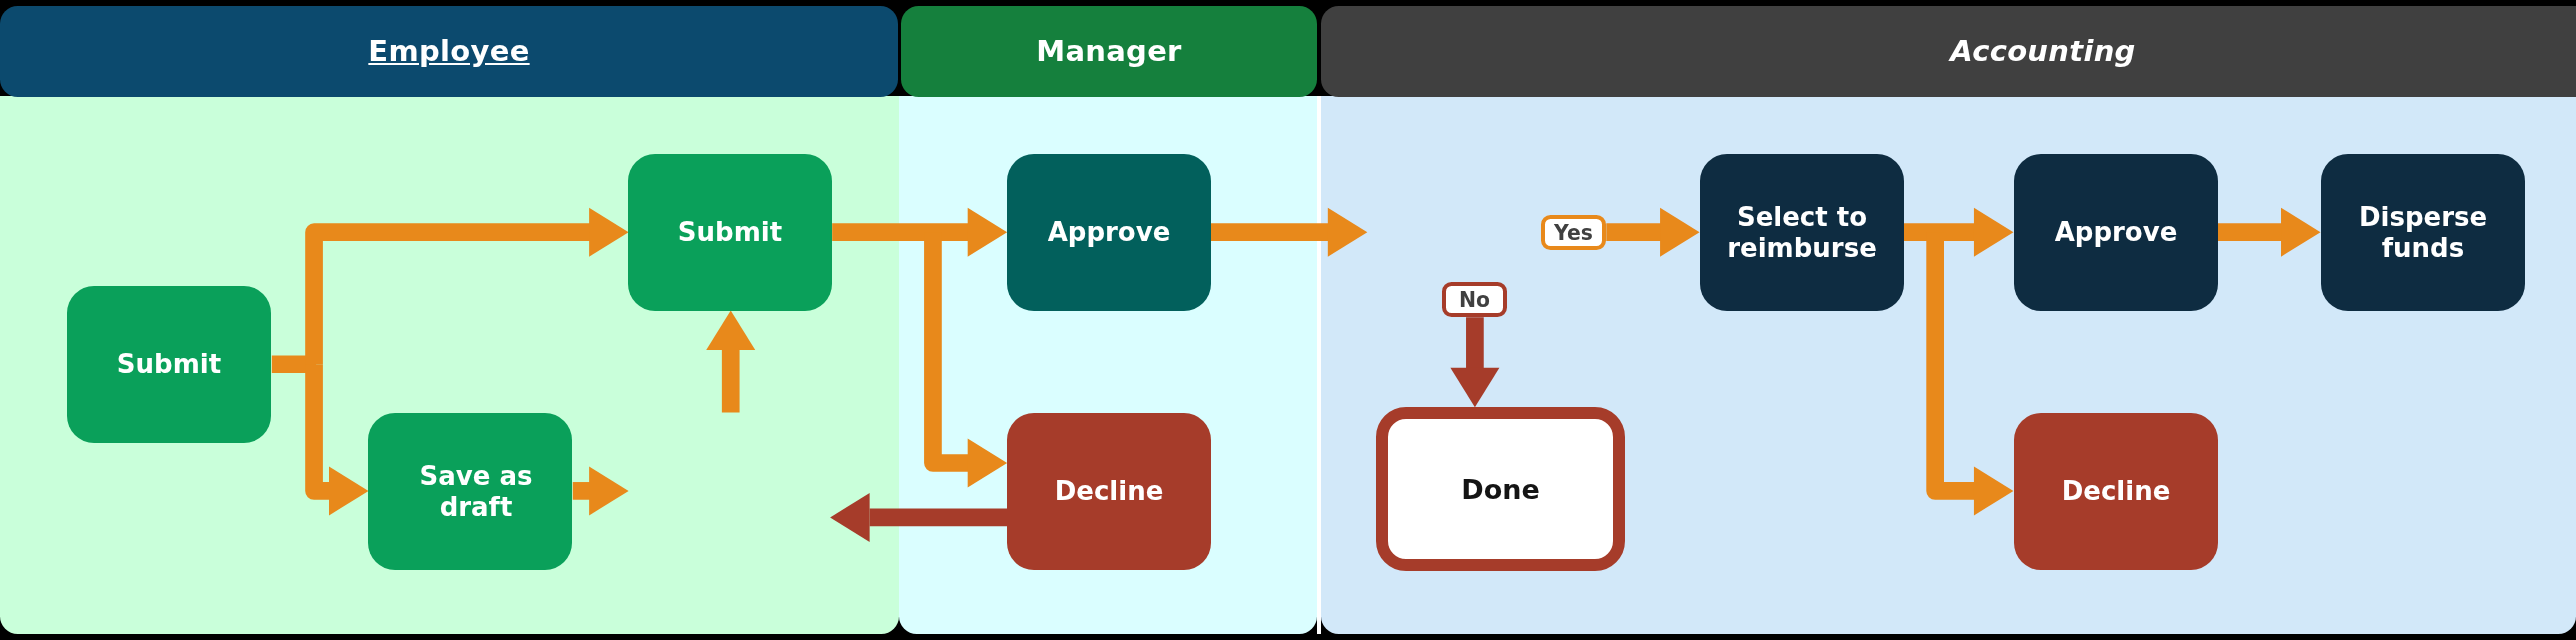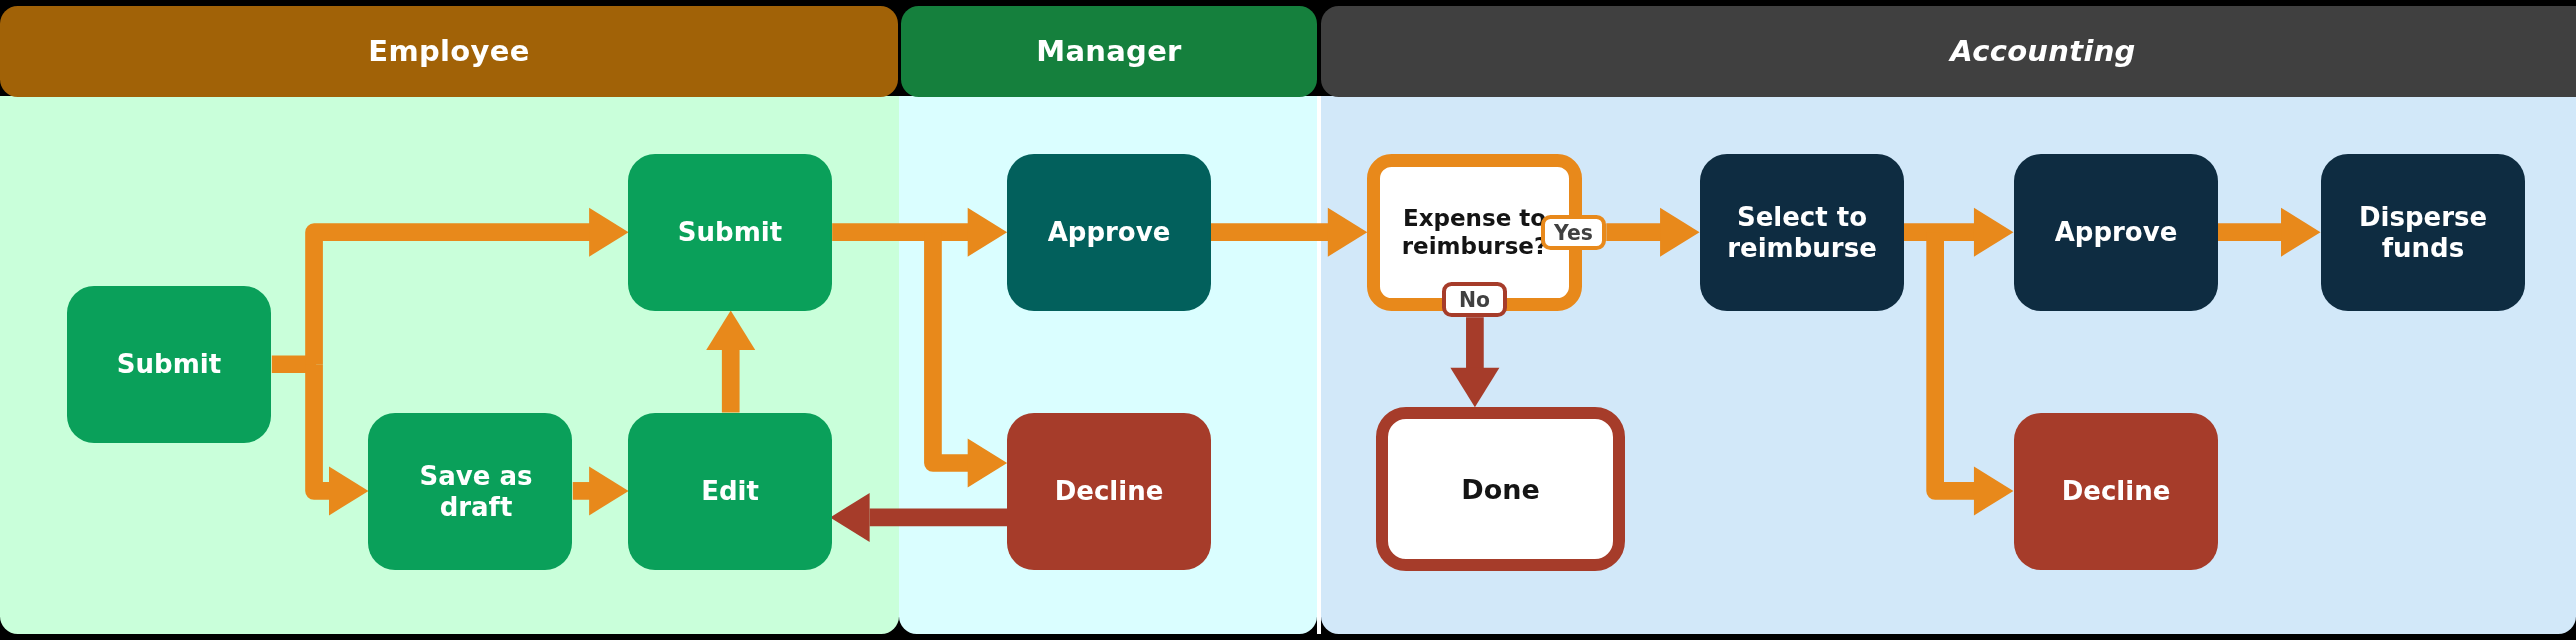--- a/index.html
+++ b/index.html
@@ -6,21 +6,21 @@
   .canvas{
     position:relative;width:2576px;height:640px;background:#000;overflow:hidden;
     font-family:"DejaVu Sans","Liberation Sans",sans-serif;
   }
   
   .lane-header{
     position:absolute;top:5.5px;height:91px;border-radius:17.7px;
     display:flex;align-items:center;justify-content:center;
     color:#fff;font-weight:bold;font-size:29px;letter-spacing:0.3px;
   }
-  .hdr-employee{left:0;width:898px;background:#a16207;}
+  .hdr-employee{left:0;width:898px;background:#0c4a6e;text-decoration:underline;}
   .hdr-manager{left:901px;width:416px;background:#15803d;}
   .hdr-accounting{left:1321px;width:1444px;background:#404040;font-style:italic;}
   
   .lane-body{position:absolute;top:96px;height:538px;border-radius:0 0 17.7px 17.7px;}
   .body-employee{left:0;width:899px;background:#C9FFDA;}
   .body-manager{left:899px;width:418px;background:#DAFEFF;}
   .body-gap{position:absolute;top:96px;height:538px;left:1317px;width:4.1px;background:#FFFFFF;}
   .body-accounting{left:1321px;width:1255px;background:#D2E8F9;border-radius:0 0 17.7px 17.7px;}
   
   svg.connectors{position:absolute;left:0;top:0;pointer-events:none;}
@@ -138,34 +138,28 @@
 
   <div class="node n-green pos-create">
     <span>Submit</span>
   </div>
   <div class="node n-green pos-submit">
     <span>Submit</span>
   </div>
   <div class="node n-green pos-save">
     <span>Save as draft</span>
   </div>
-  <div class="node n-green pos-edit">
-    <span>Edit</span>
-  </div>
 
   <div class="node n-teal pos-mapprove">
     <span>Approve</span>
   </div>
   <div class="node n-red pos-mdecline">
     <span>Decline</span>
   </div>
 
-  <div class="decision">
-    <span>Expense to reimburse?</span>
-  </div>
   <div class="badge badge-yes">
     <span>Yes</span>
   </div>
   <div class="badge badge-no">
     <span>No</span>
   </div>
   <div class="terminal">
     <span>Done</span>
   </div>
   <div class="node n-navy pos-select">

